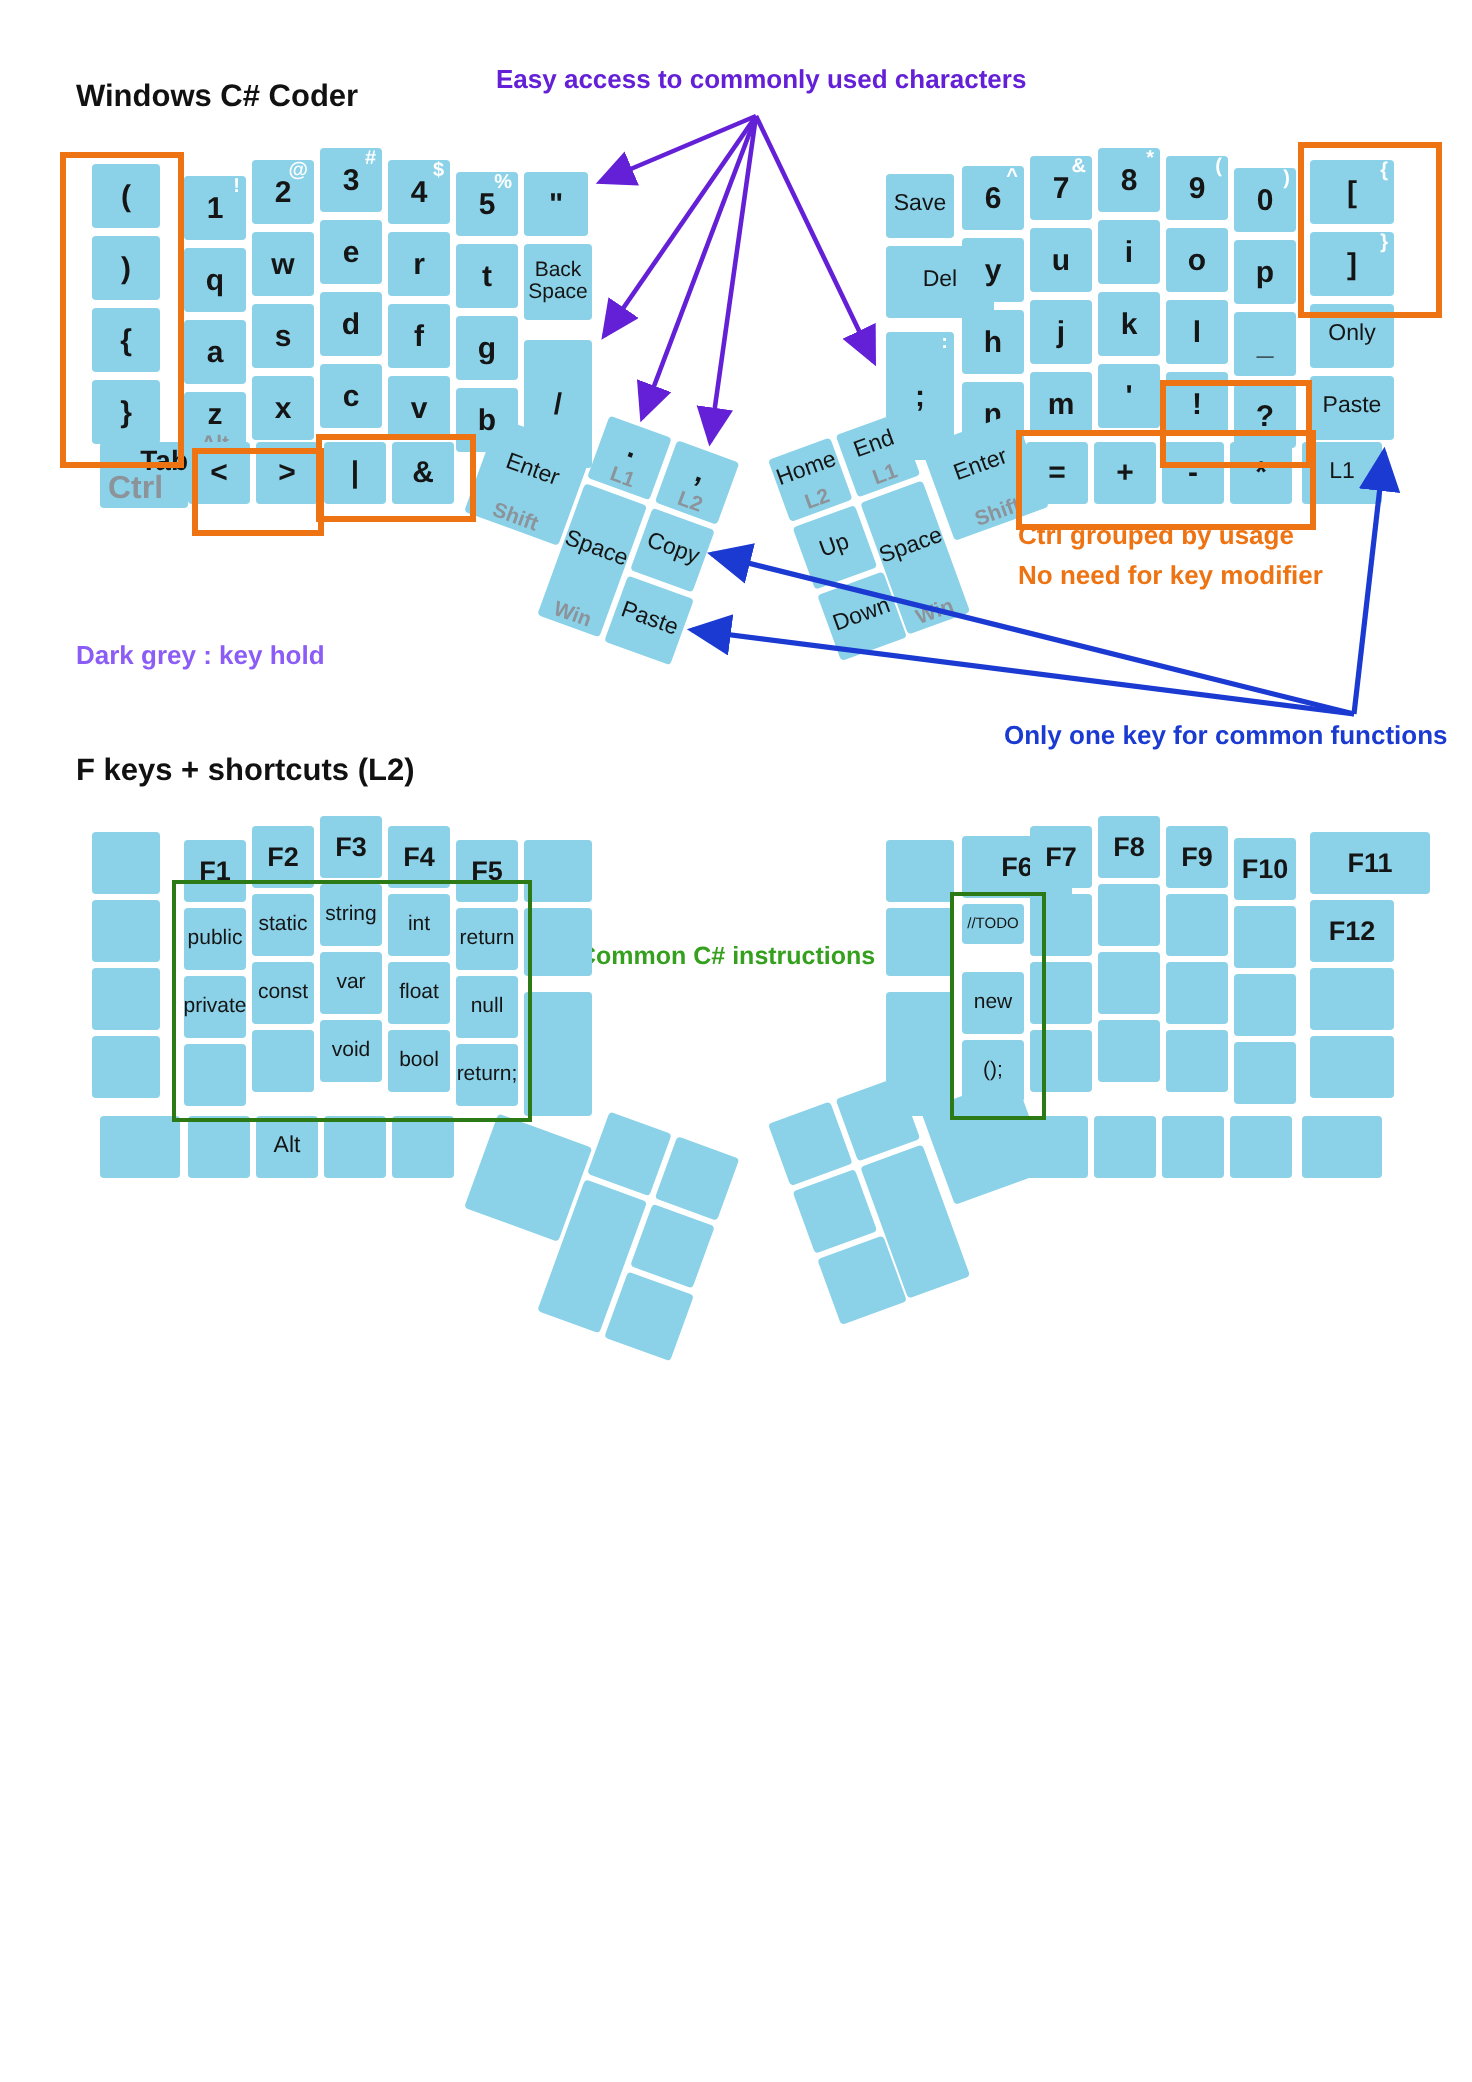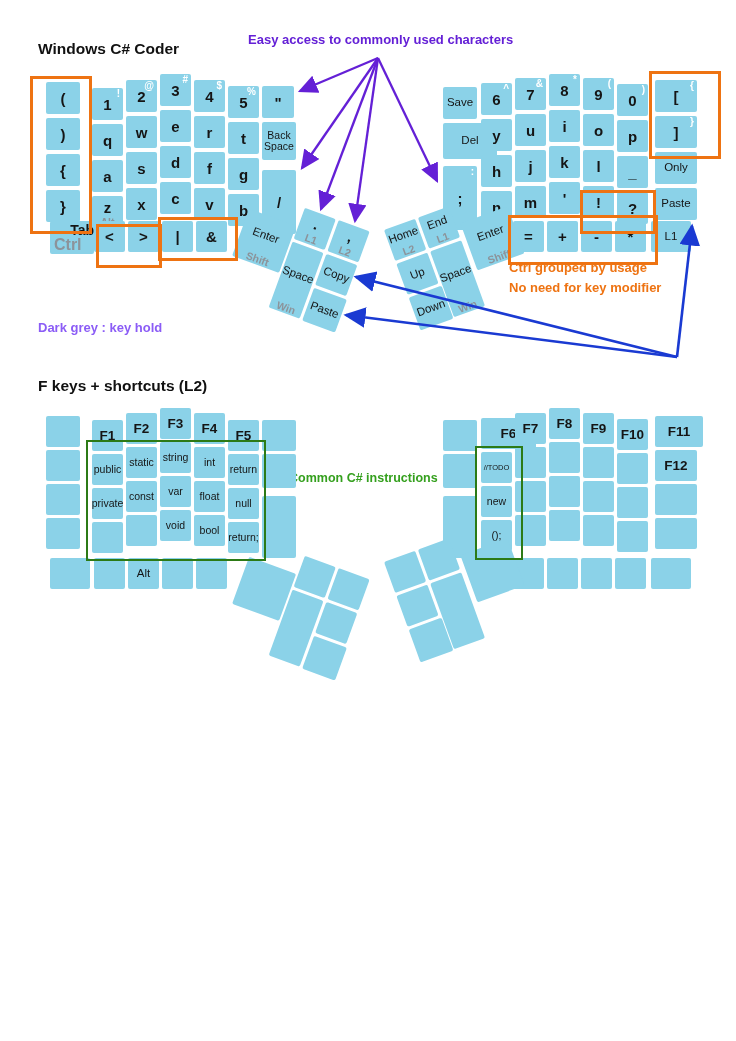--- a/index.html
+++ b/index.html
@@ -49,20 +49,21 @@
 
 <div id="page">
 
   <div class="ttl" id="title-main">Windows C# Coder</div>
   <div class="ttl" id="title-l2">F keys + shortcuts (L2)</div>
 
   <div class="note" id="note-easy">Easy access to commonly used characters</div>
   <div class="note" id="note-hold">Dark grey : key hold</div>
   <div class="note" id="note-grp1">Ctrl grouped by usage</div>
   <div class="note" id="note-grp2">No need for key modifier</div>
+  <div class="note" id="note-onekey">Only one key for common functions</div>
   <div class="note" id="note-cs">Common C# instructions</div>
 
   <div id="keys-root">
       <div class="key" style="left: 46px; top: 82px; width: 34px; height: 32px;">
         <span class="kl">(</span>
       </div>
       <div class="key" style="left: 46px; top: 118px; width: 34px; height: 32px;">
         <span class="kl">)</span>
       </div>
       <div class="key" style="left: 46px; top: 154px; width: 34px; height: 32px;">
@@ -335,21 +336,21 @@
         <span class="kl">Alt</span>
       </div>
       <div class="key" style="left: 162px; top: 558px; width: 31px; height: 31px;"></div>
       <div class="key" style="left: 196px; top: 558px; width: 31px; height: 31px;"></div>
       <div class="key" style="left: 443px; top: 420px; width: 34px; height: 31px;"></div>
       <div class="key" style="left: 443px; top: 454px; width: 34px; height: 34px;"></div>
       <div class="key" style="left: 443px; top: 496px; width: 34px; height: 62px;"></div>
       <div class="key fk" style="left: 481px; top: 418px; width: 55px; height: 31px;">
         <span class="kl">F6</span>
       </div>
-      <div class="key xs" style="left: 481px; top: 452px; width: 31px; height: 31px;">
+      <div class="key xs" style="left: 481px; top: 452px; width: 31px; height: 20px;">
         <span class="kl">//TODO</span>
       </div>
       <div class="key wd" style="left: 481px; top: 486px; width: 31px; height: 31px;">
         <span class="kl">new</span>
       </div>
       <div class="key wd" style="left: 481px; top: 520px; width: 31px; height: 31px;">
         <span class="kl">();</span>
       </div>
       <div class="key fk" style="left: 515px; top: 413px; width: 31px; height: 31px;">
         <span class="kl">F7</span>
@@ -368,21 +369,21 @@
       </div>
       <div class="key" style="left: 583px; top: 447px; width: 31px; height: 31px;"></div>
       <div class="key" style="left: 583px; top: 481px; width: 31px; height: 31px;"></div>
       <div class="key" style="left: 583px; top: 515px; width: 31px; height: 31px;"></div>
       <div class="key fk" style="left: 617px; top: 419px; width: 31px; height: 31px;">
         <span class="kl">F10</span>
       </div>
       <div class="key" style="left: 617px; top: 453px; width: 31px; height: 31px;"></div>
       <div class="key" style="left: 617px; top: 487px; width: 31px; height: 31px;"></div>
       <div class="key" style="left: 617px; top: 521px; width: 31px; height: 31px;"></div>
-      <div class="key fk" style="left: 655px; top: 416px; width: 48px; height: 31px;">
+      <div class="key fk" style="left: 655px; top: 416px; width: 60px; height: 31px;">
         <span class="kl">F11</span>
       </div>
       <div class="key fk" style="left: 655px; top: 450px; width: 42px; height: 31px;">
         <span class="kl">F12</span>
       </div>
       <div class="key" style="left: 655px; top: 484px; width: 42px; height: 31px;"></div>
       <div class="key" style="left: 655px; top: 518px; width: 42px; height: 31px;"></div>
       <div class="key" style="left: 513px; top: 558px; width: 31px; height: 31px;"></div>
       <div class="key" style="left: 547px; top: 558px; width: 31px; height: 31px;"></div>
       <div class="key" style="left: 581px; top: 558px; width: 31px; height: 31px;"></div>

